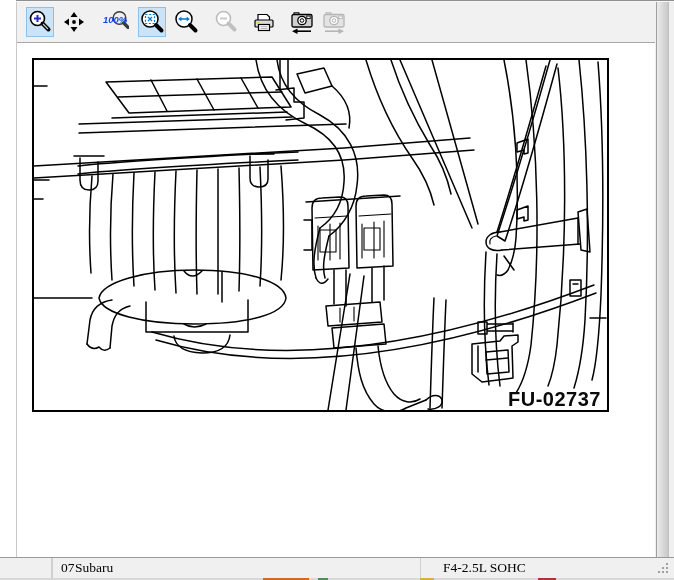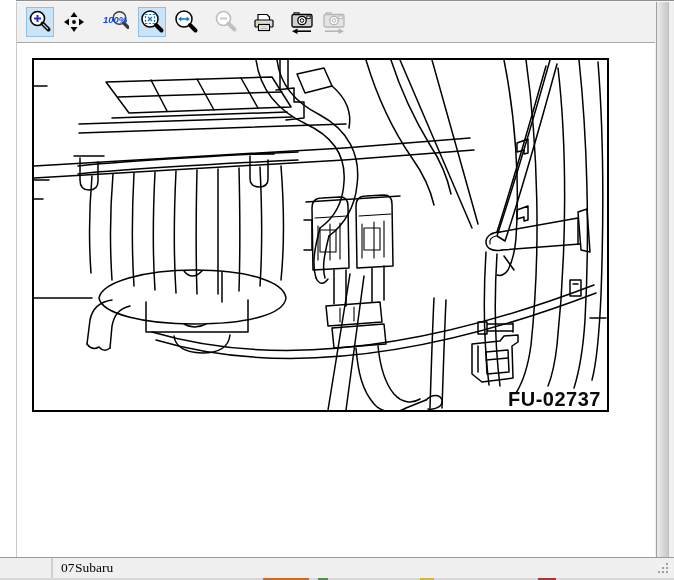--- a/index.html
+++ b/index.html
@@ -276,20 +276,21 @@
       <path d="M306,248 V262 M320,247 V261"></path>
       <path d="M462,176 C457,177 455,180 456,184"></path>
     </g>
     <text class="fig-label" x="474" y="346">FU-02737</text>
   </svg>
 </div>
 
 <div class="statusbar">
   <div class="sb-cell sb-c0">07</div>
   <div class="sb-cell sb-c1">Subaru</div>
+  <div class="sb-cell sb-c3">F4-2.5L SOHC</div>
 </div>
 <div class="grip"></div>
 
 <div class="sliver">
   <i style="left:263px;width:46px;background:#d2691e"></i>
   <i style="left:318px;width:10px;background:#4f8f4f"></i>
   <i style="left:420px;width:14px;background:#d9b13b"></i>
   <i style="left:538px;width:18px;background:#b03434"></i>
 </div>
 

